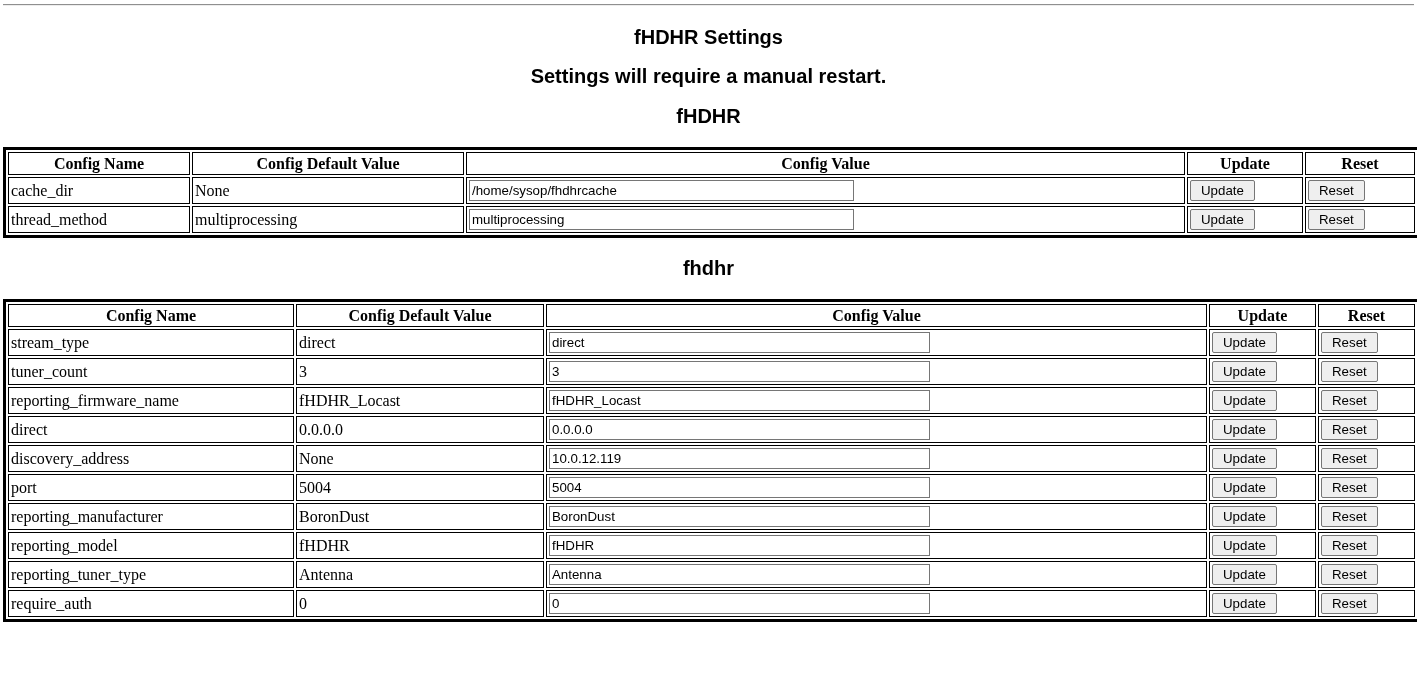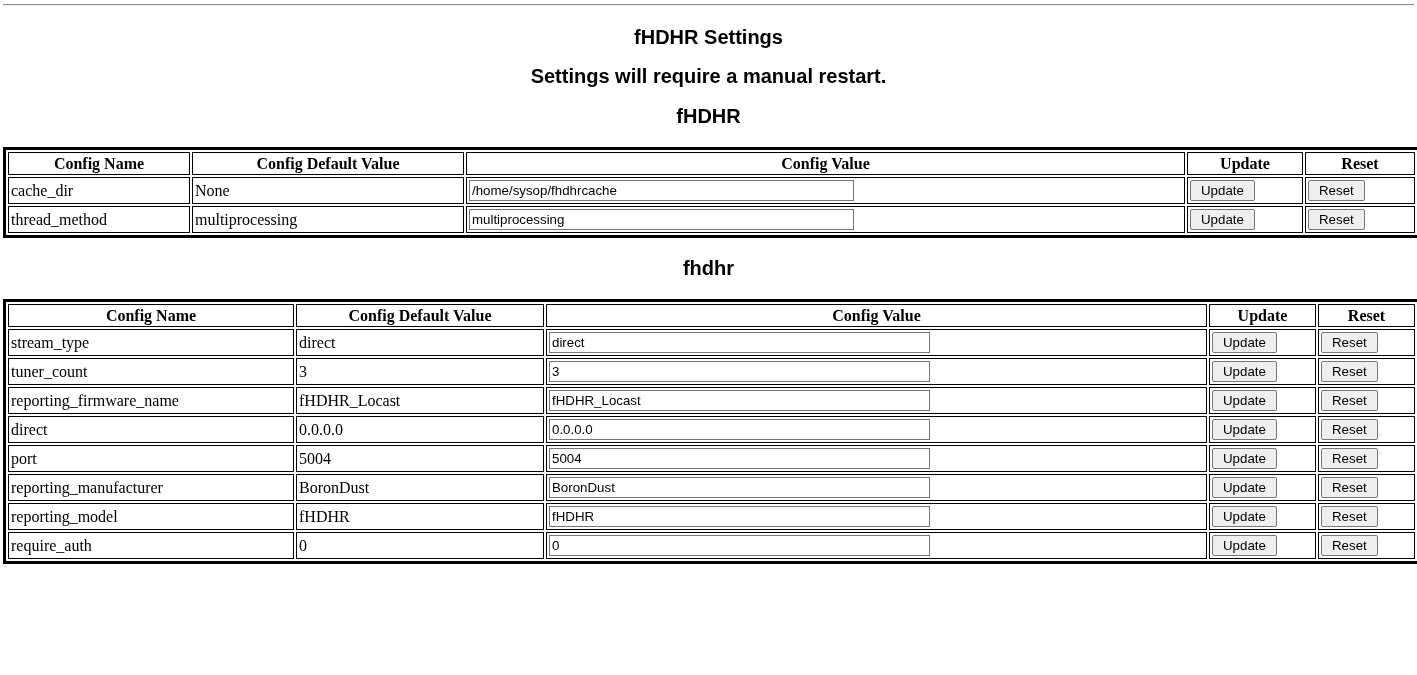--- a/index.html
+++ b/index.html
@@ -188,20 +188,27 @@
             <td><button class="form-button">Reset</button></td>
           </tr>
           <tr>
             <td>direct</td>
             <td>0.0.0.0</td>
             <td><input type="text" class="config-input" value="0.0.0.0" style=""></td>
             <td><button class="form-button">Update</button></td>
             <td><button class="form-button">Reset</button></td>
           </tr>
           <tr>
+            <td>discovery_address</td>
+            <td>None</td>
+            <td><input type="text" class="config-input" value="10.0.12.119" style=""></td>
+            <td><button class="form-button">Update</button></td>
+            <td><button class="form-button">Reset</button></td>
+          </tr>
+          <tr>
             <td>port</td>
             <td>5004</td>
             <td><input type="text" class="config-input" value="5004" style=""></td>
             <td><button class="form-button">Update</button></td>
             <td><button class="form-button">Reset</button></td>
           </tr>
           <tr>
             <td>reporting_manufacturer</td>
             <td>BoronDust</td>
             <td><input type="text" class="config-input" value="BoronDust" style=""></td>
@@ -209,20 +216,27 @@
             <td><button class="form-button">Reset</button></td>
           </tr>
           <tr>
             <td>reporting_model</td>
             <td>fHDHR</td>
             <td><input type="text" class="config-input" value="fHDHR" style=""></td>
             <td><button class="form-button">Update</button></td>
             <td><button class="form-button">Reset</button></td>
           </tr>
           <tr>
+            <td>reporting_tuner_type</td>
+            <td>Antenna</td>
+            <td><input type="text" class="config-input" value="Antenna" style=""></td>
+            <td><button class="form-button">Update</button></td>
+            <td><button class="form-button">Reset</button></td>
+          </tr>
+          <tr>
             <td>require_auth</td>
             <td>0</td>
             <td><input type="text" class="config-input" value="0" style=""></td>
             <td><button class="form-button">Update</button></td>
             <td><button class="form-button">Reset</button></td>
           </tr>
         </tbody>
     </table>
   </div>
 

